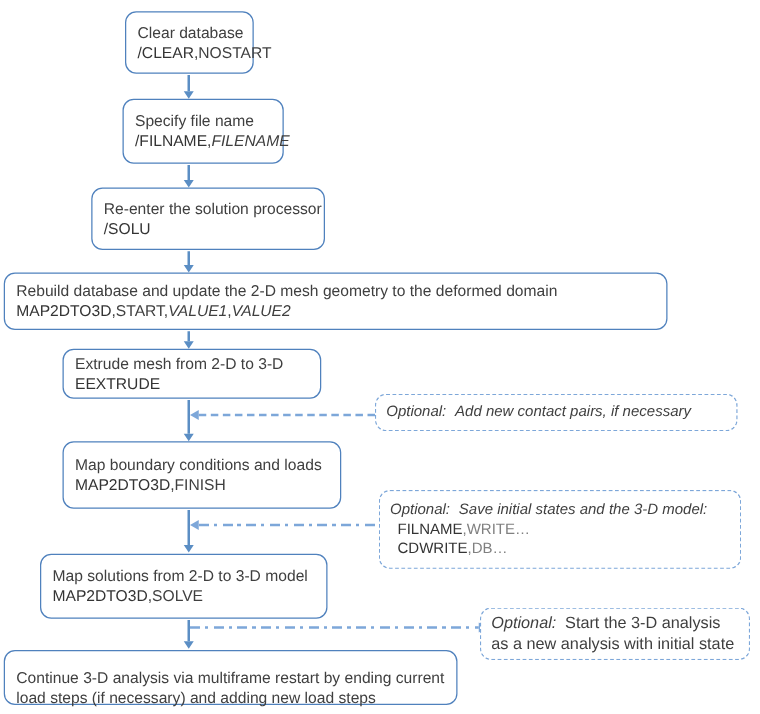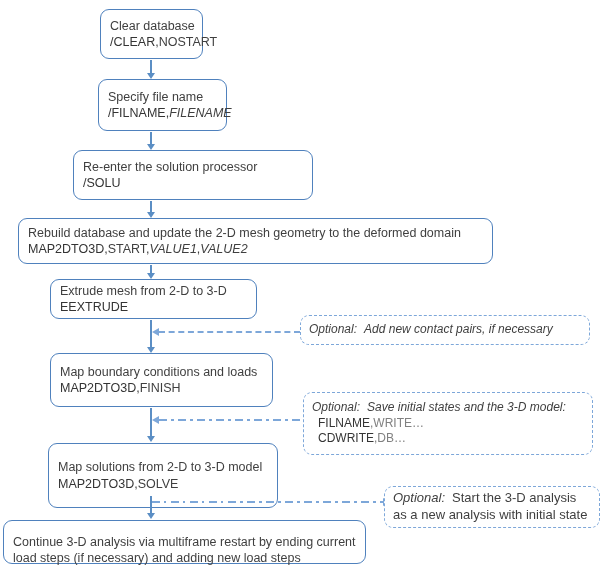--- a/index.html
+++ b/index.html
@@ -63,30 +63,30 @@
 
   <div class="box" style="left:98px;top:79px;width:129px;height:52px">
     <div class="ln">Specify file name</div>
     <div class="ln"><b>/FILNAME</b><span>,</span><i>FILENAME</i></div>
   </div>
 
   <div class="varrow" style="left:150px;top:132px;height:12px">
       <span class="ah-down"></span>
     </div>
 
-  <div class="box" style="left:73px;top:150px;width:240px;height:50px">
+  <div class="box" style="left:73px;top:150px;width:187px;height:50px">
     <div class="ln">Re-enter the solution processor</div>
     <div class="ln"><b>/SOLU</b></div>
   </div>
 
   <div class="varrow" style="left:150px;top:201px;height:11px">
       <span class="ah-down"></span>
     </div>
 
-  <div class="box" style="left:18px;top:218px;width:475px;height:46px">
+  <div class="box" style="left:3px;top:218px;width:531px;height:46px">
     <div class="ln">Rebuild database and update the 2-D mesh geometry to the deformed domain</div>
     <div class="ln"><b>MAP2DTO3D</b><span>,START,</span><i>VALUE1</i><span>,</span><i>VALUE2</i></div>
   </div>
 
   <div class="varrow" style="left:150px;top:265px;height:8px">
       <span class="ah-down"></span>
     </div>
 
   <div class="box" style="left:50px;top:279px;width:207px;height:40px">
     <div class="ln">Extrude mesh from 2-D to 3-D</div>
@@ -117,21 +117,21 @@
   <div class="hdashdot" style="left:159px;top:419px;width:144px">
       <span class="ah-left ah-left2"></span>
     </div>
 
   <div class="opt" style="left:303px;top:392px;width:290px;height:63px">
     <div class="ln"><i class="lab">Optional:</i><i class="gap">Save initial states and the 3-D model:</i></div>
     <div class="ln indent"><b>FILNAME</b><span class="muted">,WRITE…</span></div>
     <div class="ln indent"><b>CDWRITE</b><span class="muted">,DB…</span></div>
   </div>
 
-  <div class="box" style="left:48px;top:443px;width:230px;height:65px">
+  <div class="box" style="left:32px;top:443px;width:230px;height:52px">
     <div class="ln">Map solutions from 2-D to 3-D model</div>
     <div class="ln"><b>MAP2DTO3D</b><span>,SOLVE</span></div>
   </div>
 
   <div class="varrow" style="left:150px;top:496px;height:17px">
       <span class="ah-down"></span>
     </div>
 
   <div class="hdashdot" style="left:152px;top:501px;width:231px">
       <span class="ah-right"></span>

